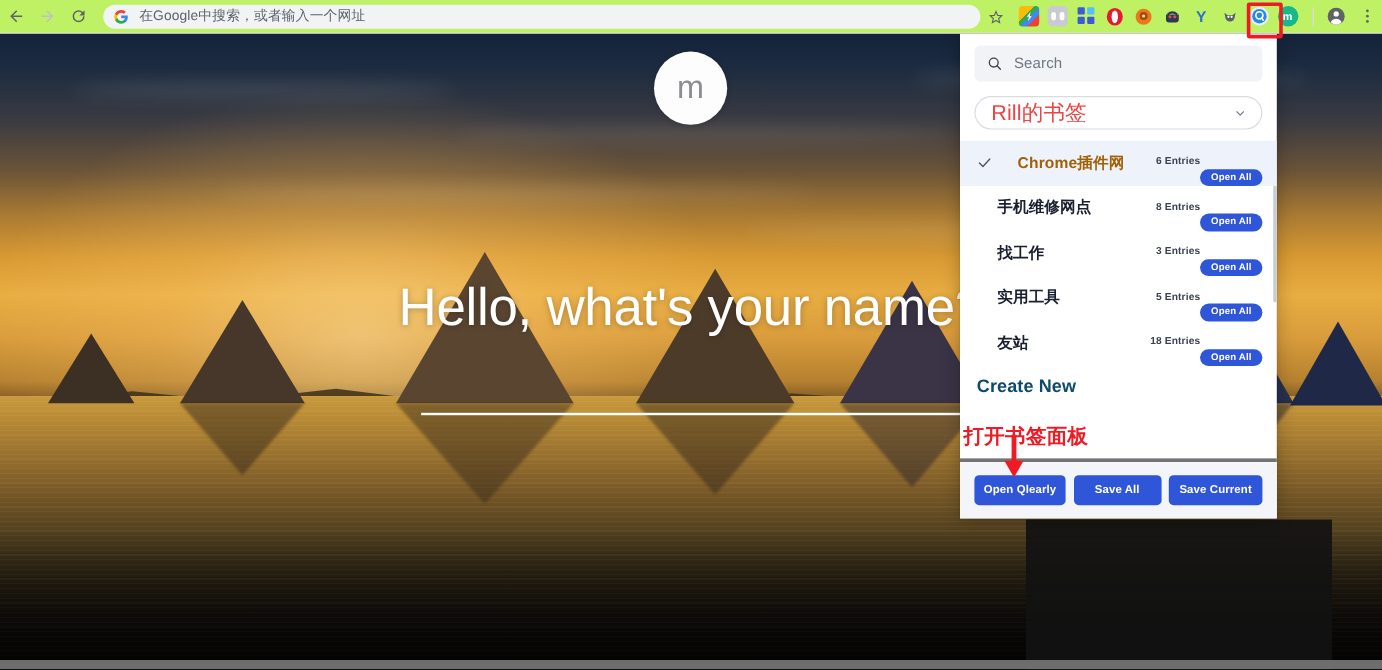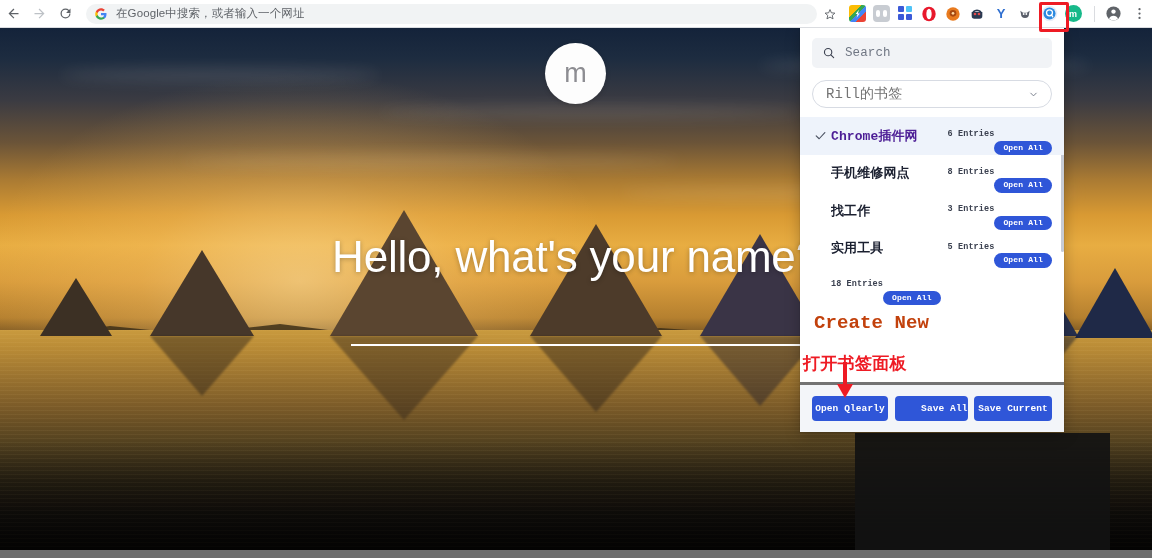--- a/index.html
+++ b/index.html
@@ -8,21 +8,21 @@
     overflow: hidden;
     font-family: "Liberation Sans", sans-serif;
     background: #000;
   }
   #root { position: relative; width: 1152px; height: 558px; }
 
   
   .browser-bar {
     position: absolute; top: 0; left: 0;
     width: 1152px; height: 28px;
-    background: #ffffff;
+    background: #bef264;
     display: flex; align-items: center;
     border-bottom: 1px solid #dadce0;
     z-index: 30;
   }
   .nav-btn {
     width: 26px; height: 26px;
     display: flex; align-items: center; justify-content: center;
     flex: 0 0 auto;
   }
   .nav-btn svg { display: block; }
@@ -218,21 +218,21 @@
 
   
   .popup {
     position: absolute;
     left: 800px; top: 28px;
     width: 264px; height: 404px;
     background: #ffffff;
     box-shadow: 0 3px 14px rgba(0,0,0,.26), 0 0 0 1px rgba(0,0,0,.05);
     display: flex; flex-direction: column;
     z-index: 20;
-    font-family: Liberation Mono, monospace;
+    font-family: Liberation Sans, sans-serif;
   }
   .popup-top { padding: 10px 12px 0 12px; }
   .search-box {
     height: 30px;
     background: #f1f3f6;
     border-radius: 5px;
     display: flex; align-items: center;
     padding: 0 10px;
   }
   .search-box svg { flex: 0 0 auto; }
@@ -244,21 +244,21 @@
   .folder-select {
     margin: 12px 12px 0 12px;
     height: 28px;
     border: 1px solid #d7dbe3;
     border-radius: 14px;
     display: flex; align-items: center; justify-content: space-between;
     padding: 0 12px 0 13px;
     background: #fff;
   }
   .folder-select-label {
-    font-size: 14px; color: #737373; letter-spacing: .1px;
+    font-size: 18px; color: #ef4444; letter-spacing: .1px;
   }
   .folder-list {
     margin-top: 9px;
     flex: 1 1 auto;
     overflow: hidden;
     position: relative;
   }
   .folder-row {
     height: 37.5px;
     display: flex; align-items: center;
@@ -271,21 +271,21 @@
     display: flex; align-items: center;
   }
   .folder-name {
     font-size: 13px;
     font-weight: bold;
     color: #1b2030;
     letter-spacing: .1px;
     flex: 1 1 auto;
     white-space: nowrap; overflow: hidden;
   }
-  .folder-row.selected .folder-name { color: #4c1d95; font-weight: bold; }
+  .folder-row.selected .folder-name { color: #a16207; font-weight: bold; margin-left: 17px; }
   .folder-meta {
     display: flex; flex-direction: row; align-items: center;
     flex: 0 0 auto;
   }
   .entries-count {
     font-size: 8.5px; color: #3b4150; font-weight: bold;
     line-height: 1; margin-bottom: 3px;
     letter-spacing: .1px;
   }
   .open-all-btn {
@@ -299,21 +299,21 @@
     letter-spacing: .15px;
     white-space: nowrap;
     margin-top: 24px;
   }
   .create-new-row {
     height: 36px;
     display: flex; align-items: center;
     padding-left: 14px;
   }
   .create-new-label {
-    font-size: 19px; color: #c2410c; font-weight: bold; letter-spacing: .1px;
+    font-size: 15px; color: #0c4a6e; font-weight: bold; letter-spacing: .1px;
   }
   .popup-footer {
     height: 50px;
     background: #f3f5f9;
     border-top: 3px solid #737373;
     display: flex; align-items: center; justify-content: space-between;
     padding: 0 12px;
     flex: 0 0 auto;
   }
   .footer-btn {
@@ -321,21 +321,21 @@
     color: #fff;
     font-size: 9.5px;
     font-weight: bold;
     border-radius: 4px;
     padding: 7px 0;
     text-align: center;
     letter-spacing: .1px;
     flex: 0 0 auto;
   }
   .footer-btn.b1 { width: 76px; }
-  .footer-btn.b2 { width: 73px; text-align: right; }
+  .footer-btn.b2 { width: 73px; }
   .footer-btn.b3 { width: 78px; }
 
   .panel-scrollbar {
     position: absolute; right: 0px; top: 0;
     width: 3px; height: 135px;
     background: #c7ccd6;
     border-radius: 2px;
   }
 
   
@@ -587,20 +587,21 @@
         <span class="folder-check"></span>
         <span class="folder-name">实用工具</span>
         <span class="folder-meta">
           <span class="entries-count">5 Entries</span>
           <span class="open-all-btn">Open All</span>
         </span>
       </div>
 
       <div class="folder-row">
         <span class="folder-check"></span>
+        <span class="folder-name">友站</span>
         <span class="folder-meta">
           <span class="entries-count">18 Entries</span>
           <span class="open-all-btn">Open All</span>
         </span>
       </div>
 
       <div class="create-new-row">
         <span class="create-new-label">Create New</span>
       </div>
     </div>

